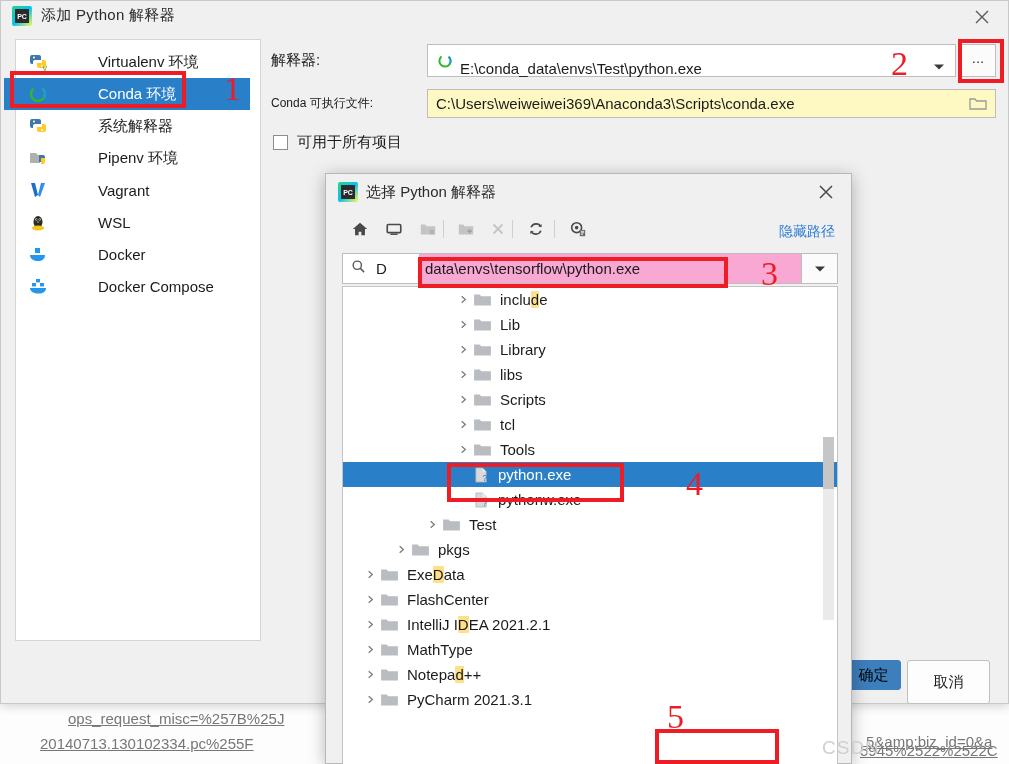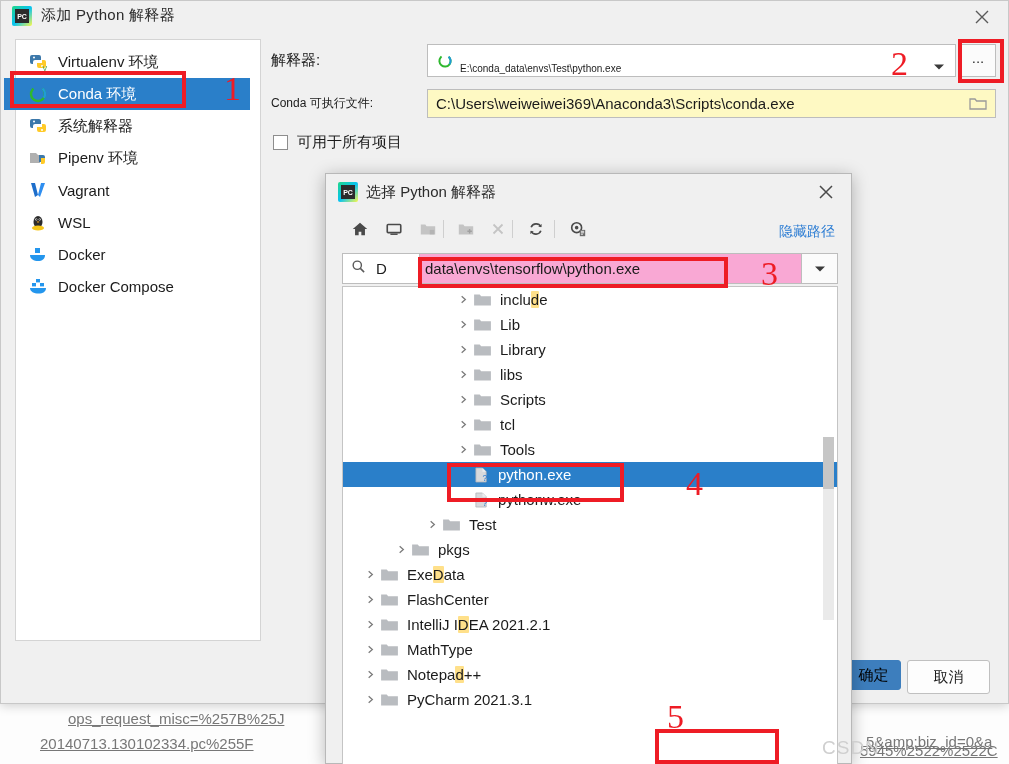--- a/index.html
+++ b/index.html
@@ -44,36 +44,37 @@
 
   
   #env-panel{
     position:absolute;left:14px;top:38px;width:246px;height:602px;
     background:#ffffff;border:1px solid #d4d4d4;box-sizing:border-box;
   }
   .env-item{
     position:relative;height:32px;display:flex;align-items:center;
     padding-left:12px;box-sizing:border-box;font-size:15px;color:#1b1b1b;
     cursor:default;
+    gap:40px;
   }
   .env-item .env-ico{
     width:20px;height:20px;margin-right:10px;flex:0 0 20px;
     display:flex;align-items:center;justify-content:center;
   }
   .env-item.selected{background:#2a7fc9;color:#ffffff;width:246px;margin-left:-12px;padding-left:24px;}
   #label-interpreter{position:absolute;left:270px;top:50px;font-size:15px;color:#1b1b1b;}
   #label-conda-exe{position:absolute;left:270px;top:94px;font-size:12px;color:#1b1b1b;}
 
   #interp-combo{
     position:absolute;left:426px;top:43px;width:529px;height:33px;
     background:#fff;border:1px solid #bdbdbd;box-sizing:border-box;
     display:flex;align-items:center;
   }
   #interp-combo .cico{margin:0 7px 0 9px;width:16px;height:16px;}
-  #interp-value{font-size:10px;color:#1b1b1b;white-space:nowrap;overflow:hidden;margin-top:16px;}
+  #interp-value{font-size:15px;color:#1b1b1b;white-space:nowrap;overflow:hidden;margin-top:16px;}
   #interp-arrow{position:absolute;right:10px;top:12px;}
 
   #browse-btn{
     position:absolute;left:959px;top:43px;width:36px;height:33px;background:#fbfbfb;
     border:1px solid #bdbdbd;box-sizing:border-box;font-size:15px;color:#333;
     display:flex;align-items:center;justify-content:center;padding-bottom:7px;cursor:default;
   }
 
   #conda-exe-field{
     position:absolute;left:426px;top:88px;width:569px;height:29px;
@@ -91,21 +92,21 @@
   #all-projects-label{font-size:15px;color:#1b1b1b;}
 
   
   #main-ok{
     position:absolute;left:845px;top:659px;width:55px;height:30px;background:#3d7ebd;
     border:1px solid #3d7ebd;border-radius:3px;box-sizing:border-box;
     color:#000000;font-size:15px;display:flex;align-items:center;justify-content:center;
     overflow:hidden;cursor:default;
   }
   #main-cancel{
-    position:absolute;left:906px;top:659px;width:83px;height:34px;background:#fdfdfd;
+    position:absolute;left:906px;top:659px;width:83px;height:44px;background:#fdfdfd;
     border:1px solid #c0c0c0;border-radius:3px;box-sizing:border-box;
     color:#1b1b1b;font-size:15px;display:flex;align-items:center;justify-content:center;cursor:default;
   }
 
   
   #file-dialog{
     position:absolute;left:325px;top:173px;width:527px;height:591px;
     background:#f0f0f0;border:1px solid #b8b8b8;box-sizing:border-box;
     box-shadow:0 3px 16px rgba(0,0,0,.28);
   }

